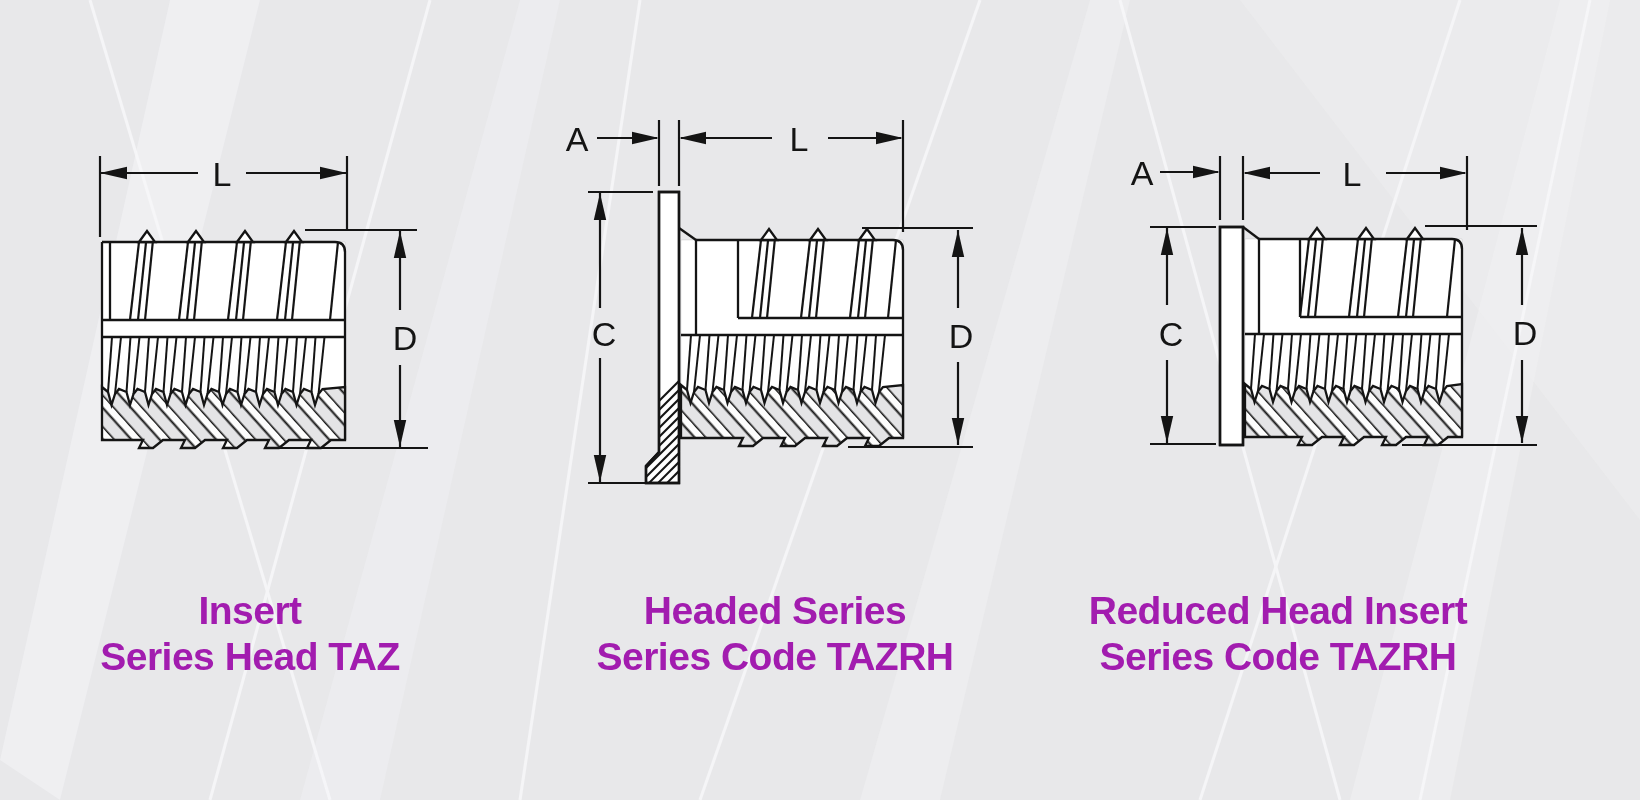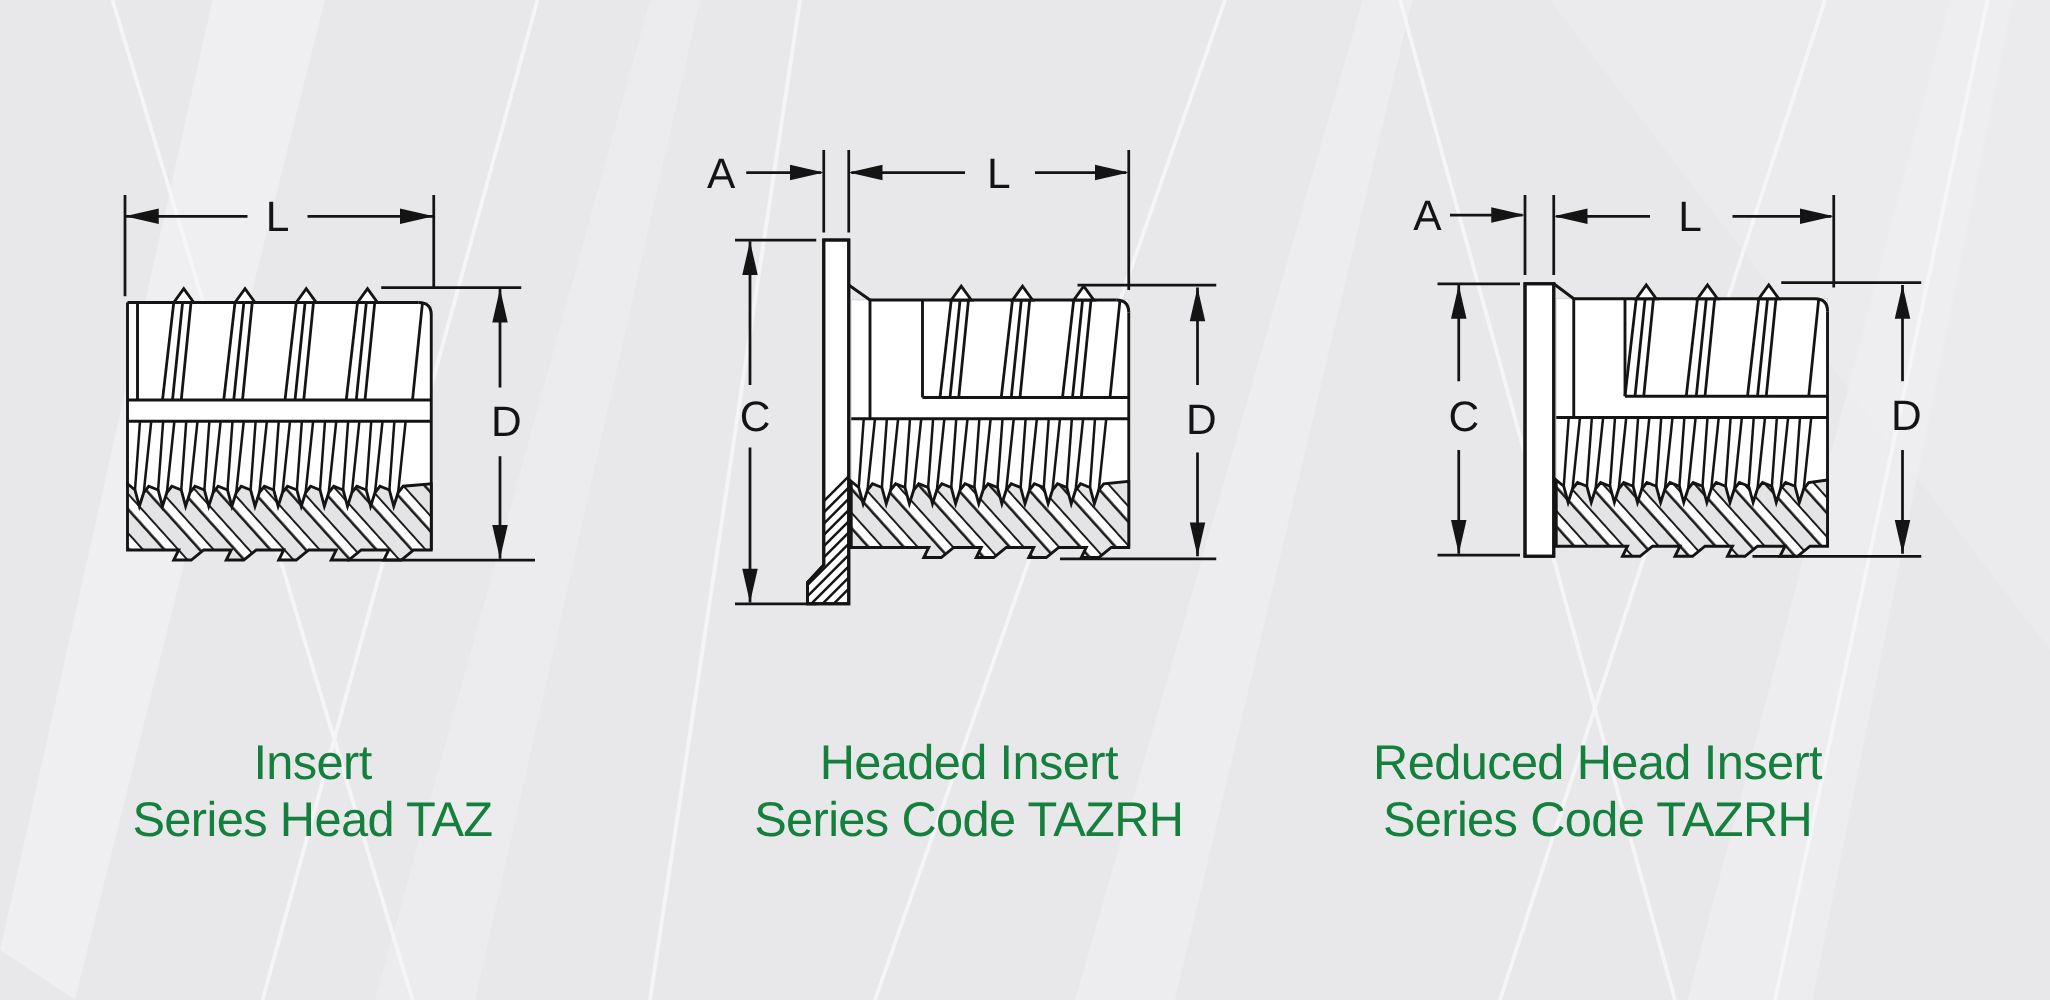--- a/index.html
+++ b/index.html
@@ -5,25 +5,25 @@
   html,body{margin:0;padding:0;}
   body{
     width:1640px;height:800px;position:relative;overflow:hidden;
     background:#e8e8ea;
     font-family:"Liberation Sans", sans-serif;
   }
   svg{position:absolute;left:0;top:0;}
   .caption{
     position:absolute;
     text-align:center;
-    font-weight:400;
+    font-weight:700;
     font-size:39px;
     line-height:46px;
     letter-spacing:-0.5px;
-    color:#15803d;
+    color:#a21caf;
   }
   .dim-label{
     font-family:"Liberation Sans", sans-serif;
     font-size:34px;
     font-weight:400;
     fill:#141414;
   }
 </style>
 </head>
 <body>
@@ -303,19 +303,19 @@
     <text class="dim-label" x="1171" y="334" text-anchor="middle" dominant-baseline="central">C</text>
     <text class="dim-label" x="1525" y="333" text-anchor="middle" dominant-baseline="central">D</text>
   </g>
 </svg>
 
 <div class="caption" style="left:50px;top:588px;width:400px;">
   <div>Insert</div>
   <div>Series Head TAZ</div>
 </div>
 <div class="caption" style="left:575px;top:588px;width:400px;">
-  <div>Headed Insert</div>
+  <div>Headed Series</div>
   <div>Series Code TAZRH</div>
 </div>
 <div class="caption" style="left:1028px;top:588px;width:500px;">
   <div>Reduced Head Insert</div>
   <div>Series Code TAZRH</div>
 </div>
 
 </body></html>

